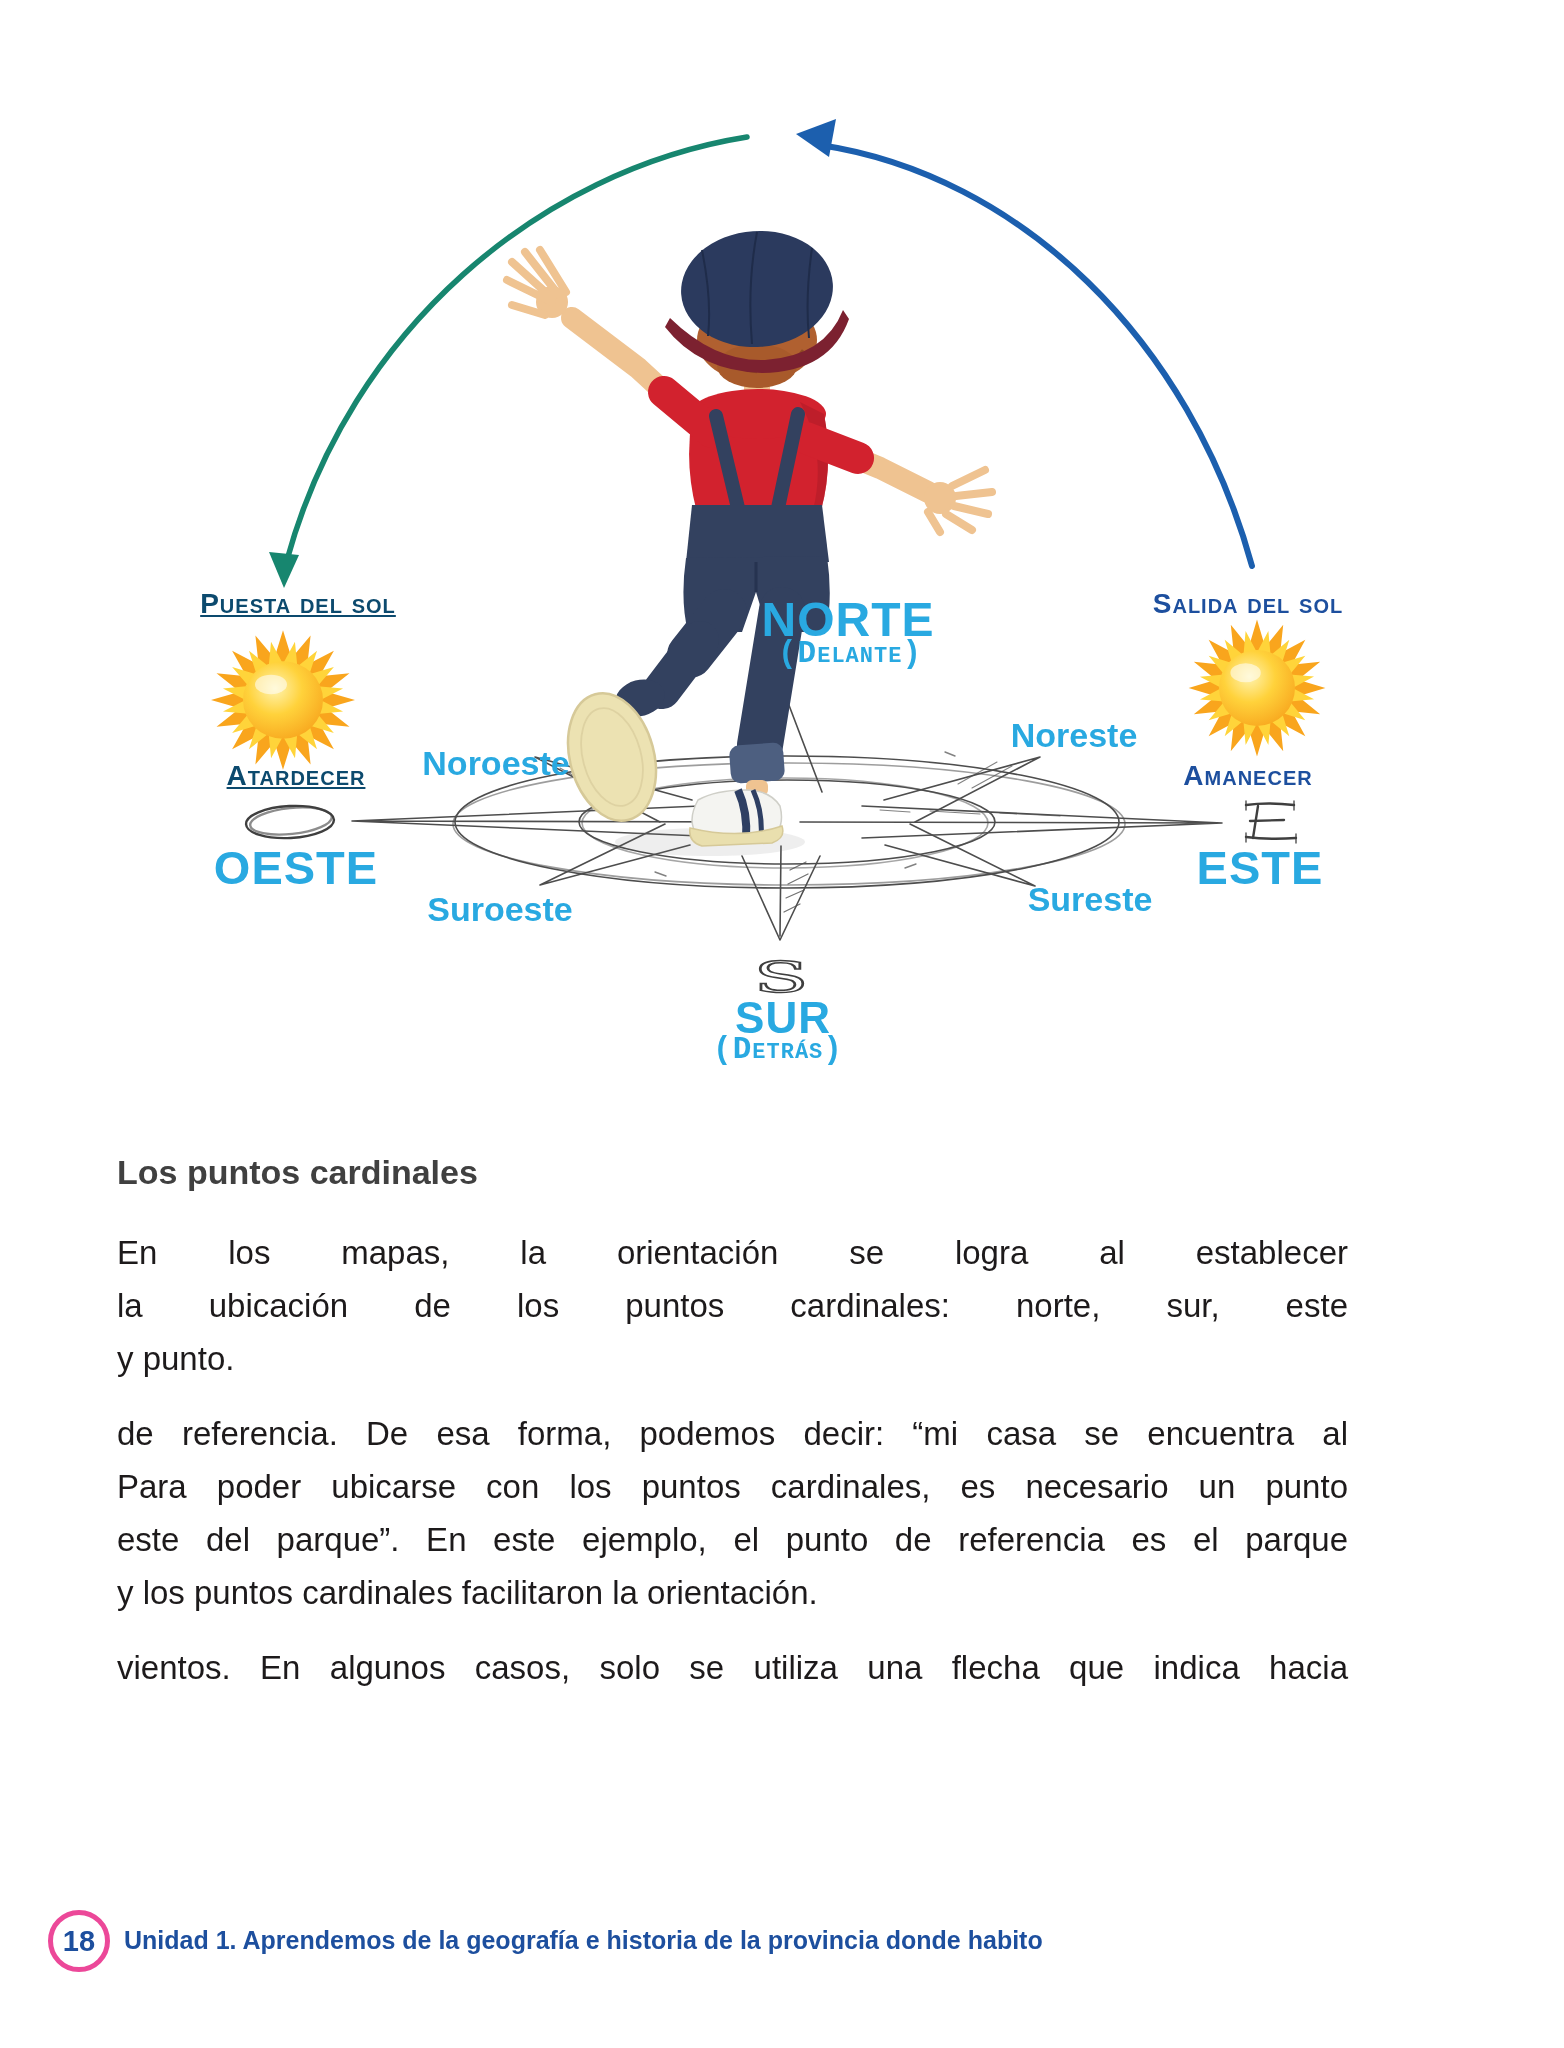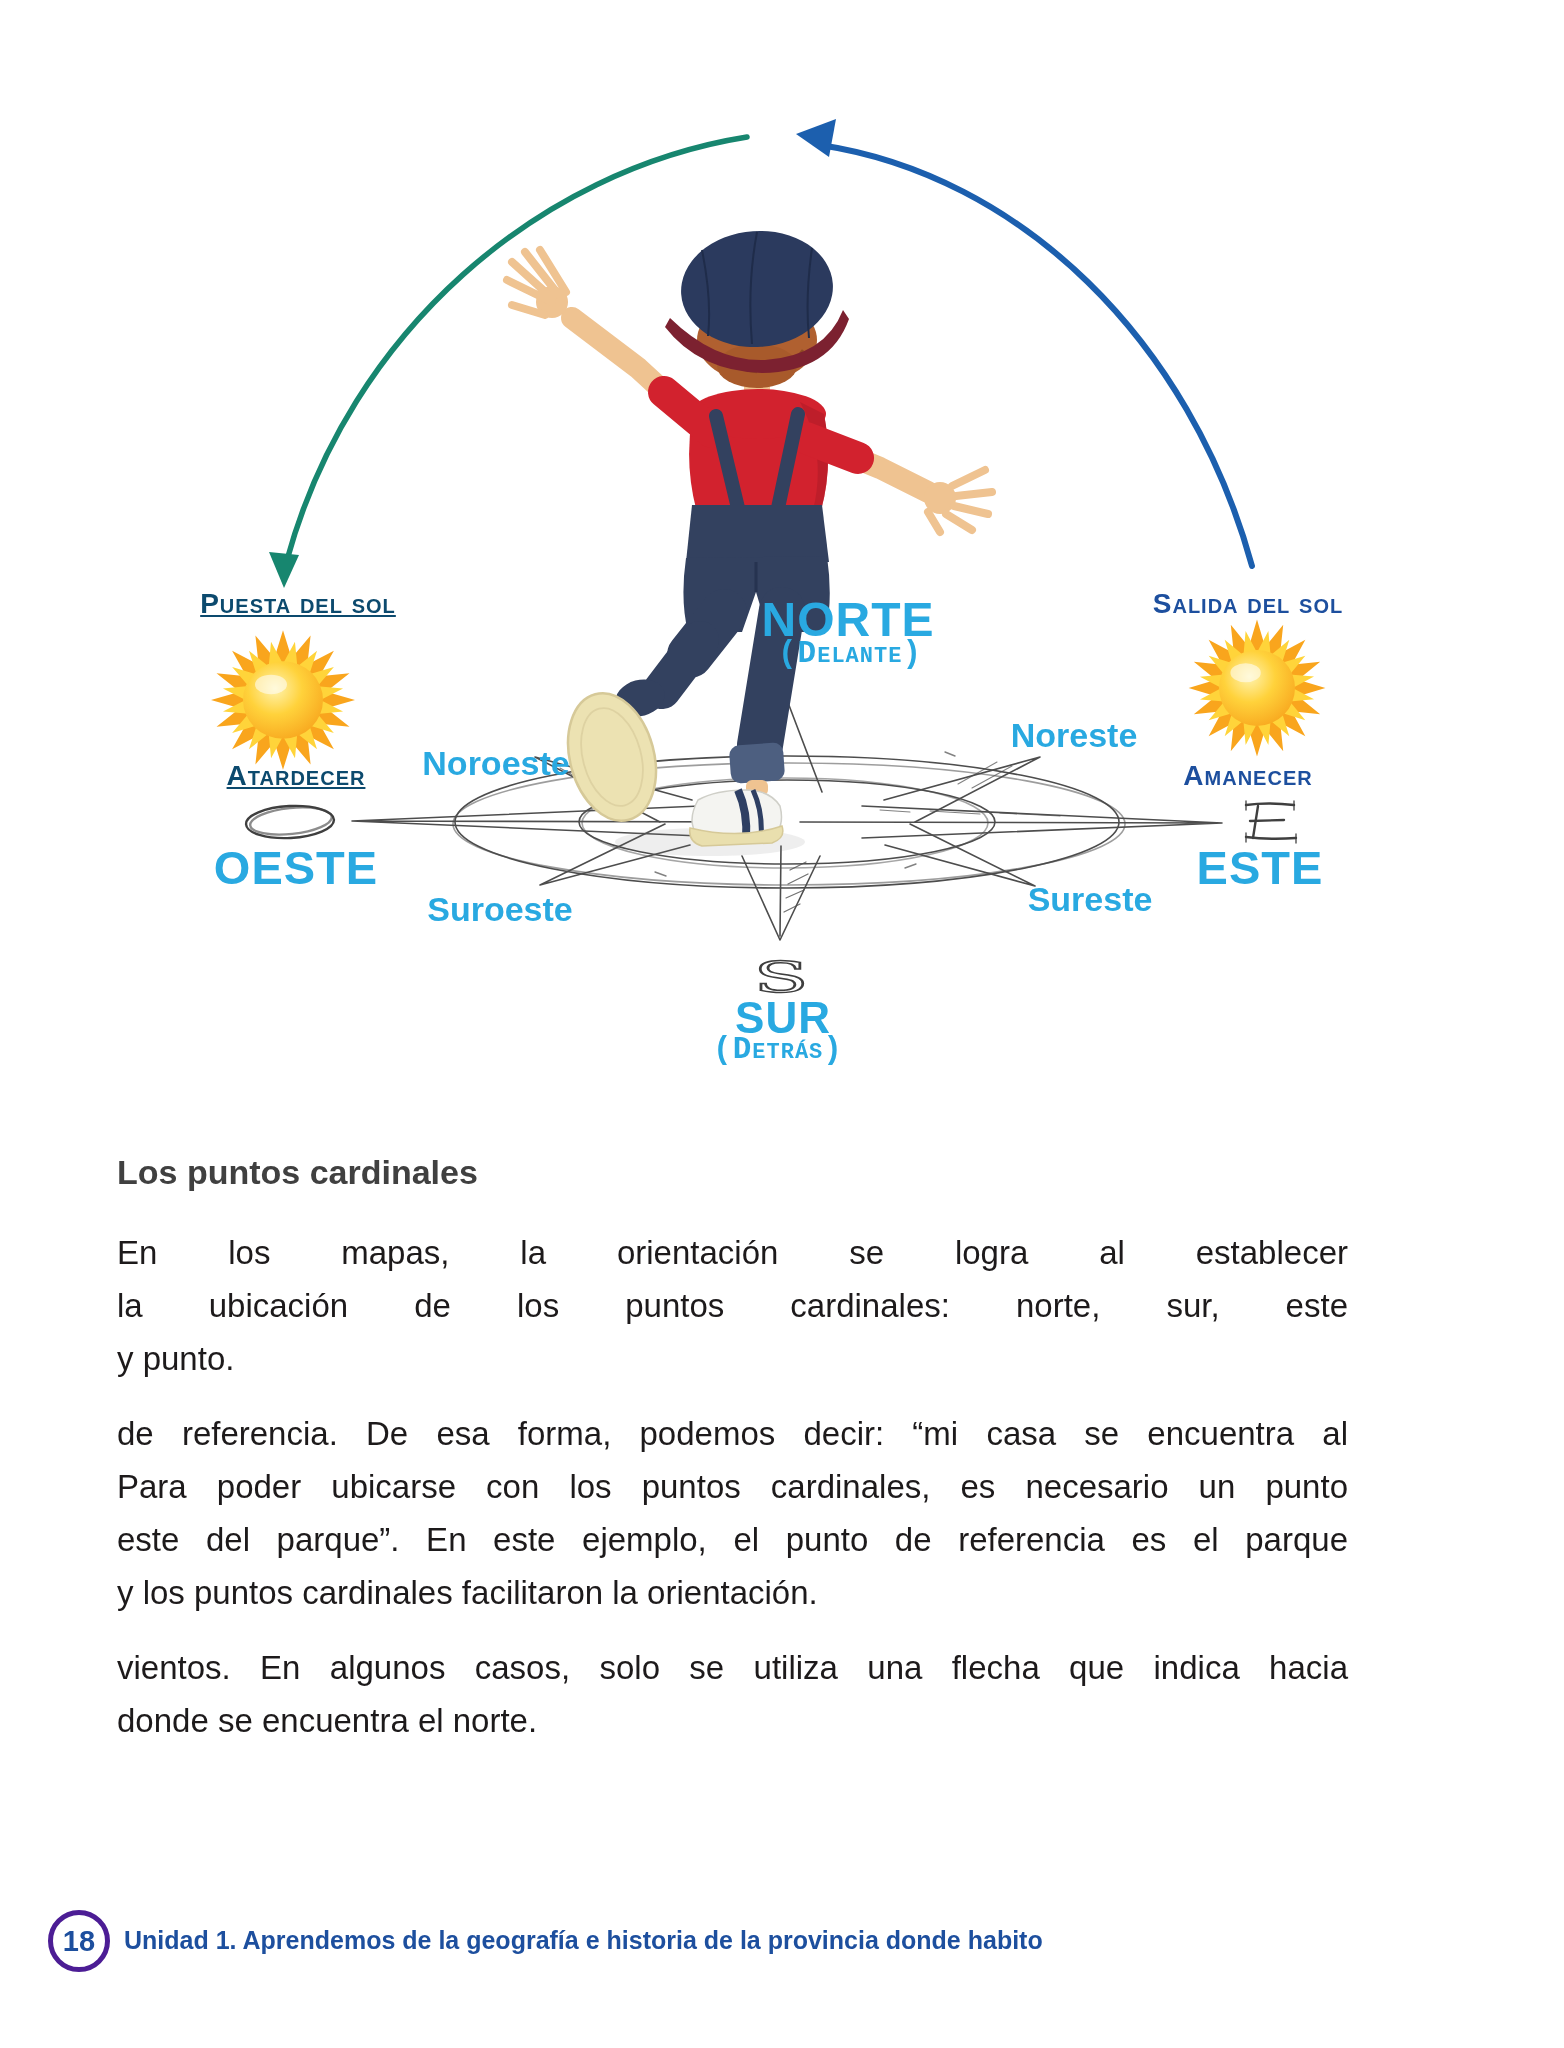--- a/index.html
+++ b/index.html
@@ -36,21 +36,21 @@
   
   .content{position:absolute;left:117px;top:1150px;width:1231px;color:#1d1a1b;}
   .heading{color:#404040;font-size:34px;font-weight:bold;line-height:44px;margin:0 0 32px 0;}
   .para{margin:0 0 22px 0;font-size:33px;line-height:53px;}
   .para .line{text-align:justify;text-align-last:justify;}
   .para .line.last{text-align-last:left;}
 
   
   .footer{position:absolute;left:0;top:1904px;width:1564px;height:80px;color:#1d4f9e;}
   .page-badge{
-    position:absolute;left:48px;top:6px;width:52px;height:52px;border:5px solid #4c1d95;
+    position:absolute;left:48px;top:6px;width:52px;height:52px;border:5px solid #ec4899;
     border-radius:50%;display:flex;align-items:center;justify-content:center;
     font-size:29px;font-weight:bold;
   }
   .unit-title{position:absolute;left:124px;top:22px;font-size:25px;font-weight:bold;white-space:nowrap;}
 </style>
 </head>
 <body>
 
 <div class="page">
 
@@ -194,21 +194,20 @@
           <div class="line last">y punto.</div>
         </div>
         <div class="para">
           <div class="line">de referencia. De esa forma, podemos decir: “mi casa se encuentra al</div>
           <div class="line">Para poder ubicarse con los puntos cardinales, es necesario un punto</div>
           <div class="line">este del parque”. En este ejemplo, el punto de referencia es el parque</div>
           <div class="line last">y los puntos cardinales facilitaron la orientación.</div>
         </div>
         <div class="para">
           <div class="line">vientos. En algunos casos, solo se utiliza una flecha que indica hacia</div>
-          <div class="line last">donde se encuentra el norte.</div>
         </div>
       </div>
   </div>
 
   <div class="footer">
     <div class="page-badge">
       <span>18</span>
     </div>
     <div class="unit-title">Unidad 1. Aprendemos de la geografía e historia de la provincia donde habito</div>
   </div>

